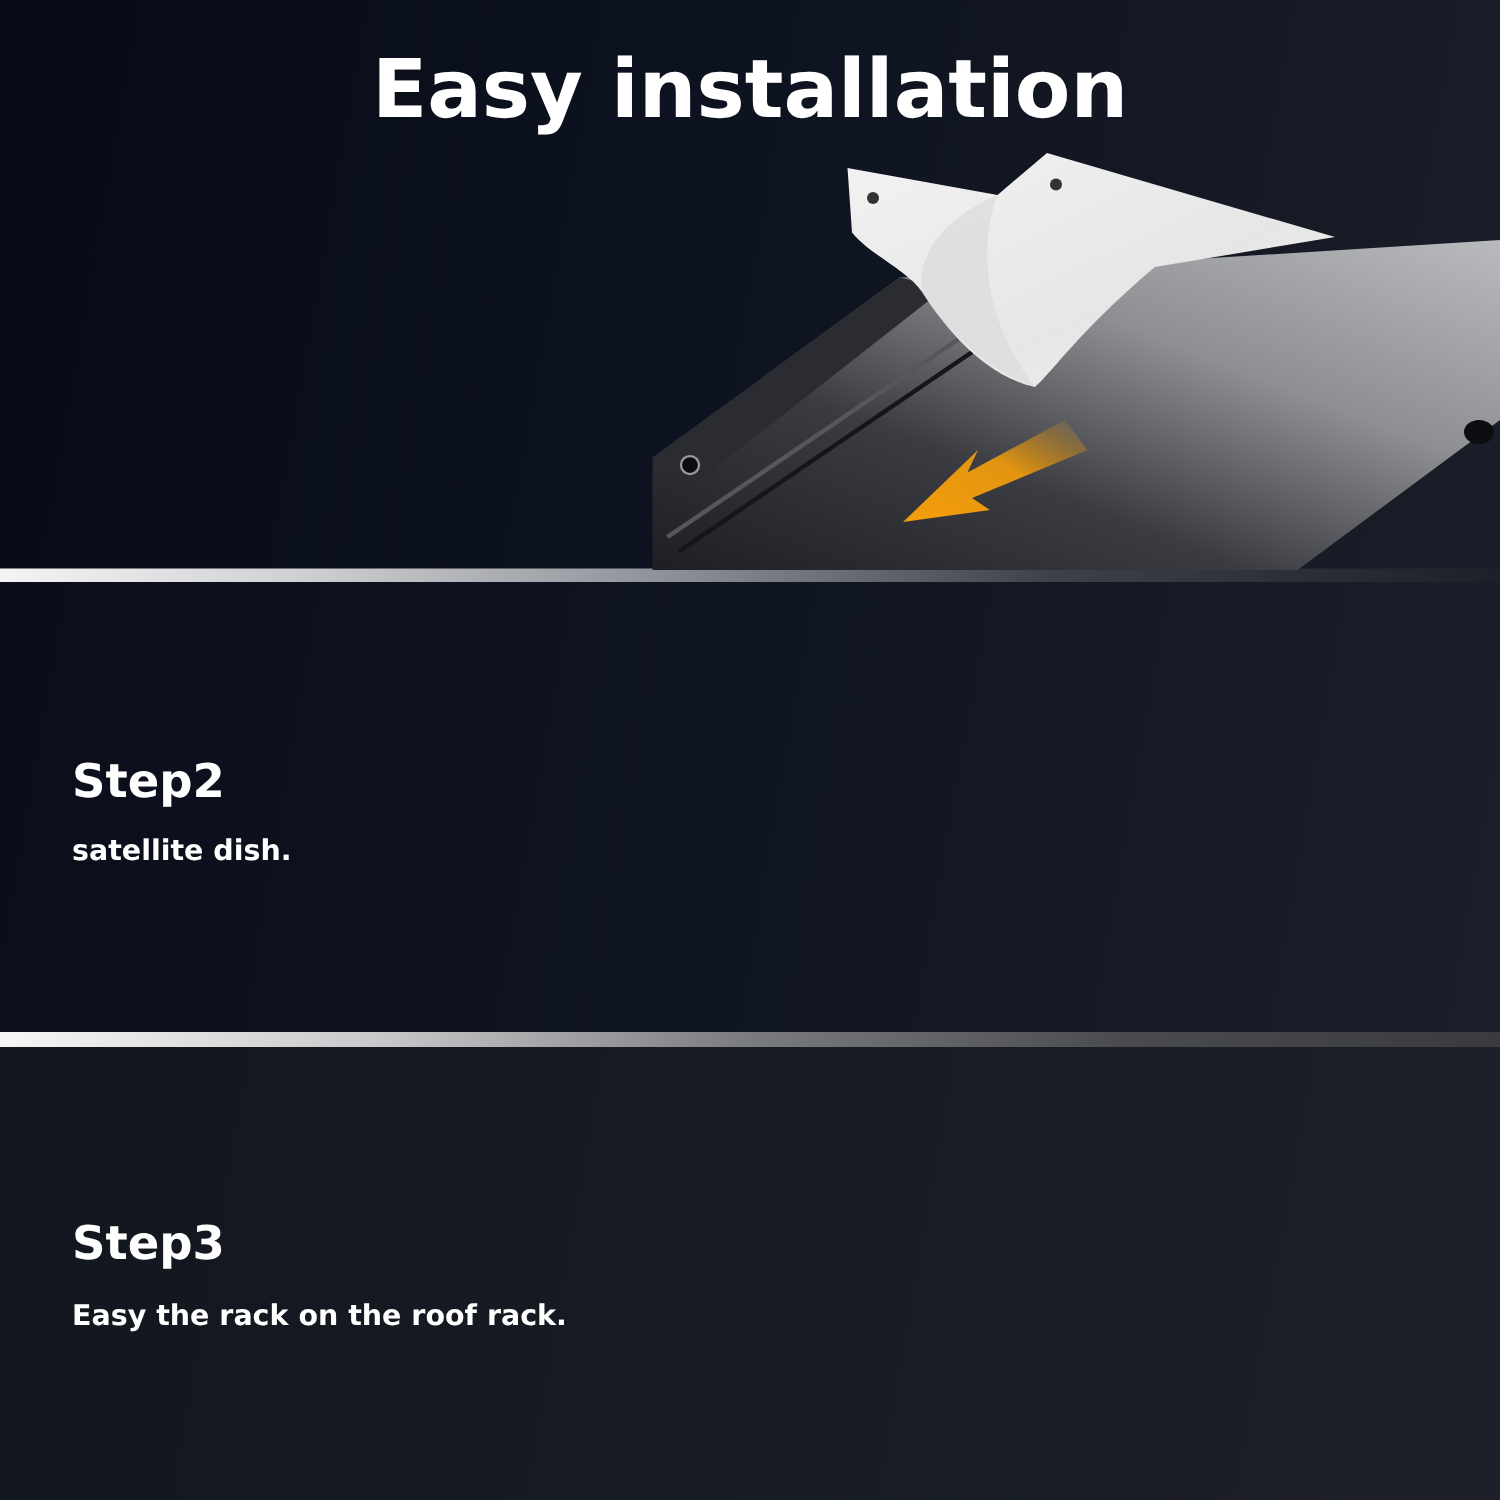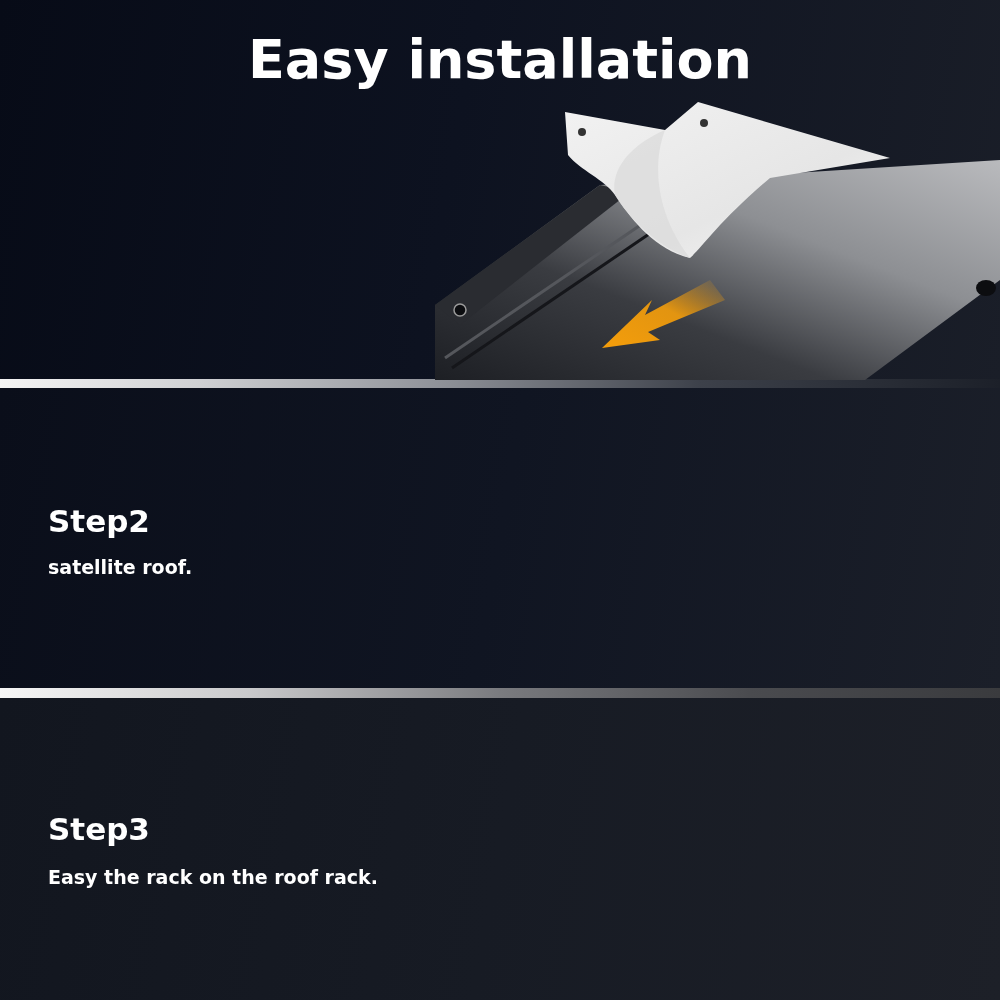--- a/index.html
+++ b/index.html
@@ -80,21 +80,21 @@
 
   </section>
 
   <div class="divider divider-1"></div>
 
   <section class="panel panel-2">
 
     <div class="step step-2" style="top:67px;margin-top:47px;">
       <div class="step-title">Step2</div>
       <div class="step-desc">
-        <div>satellite roof.</div>
+        <div>satellite dish.</div>
       </div>
     </div>
   </section>
 
   <div class="divider divider-2"></div>
 
   <section class="panel panel-3">
 
     <div class="step step-3" style="top:112px;">
       <div class="step-title">Step3</div>

